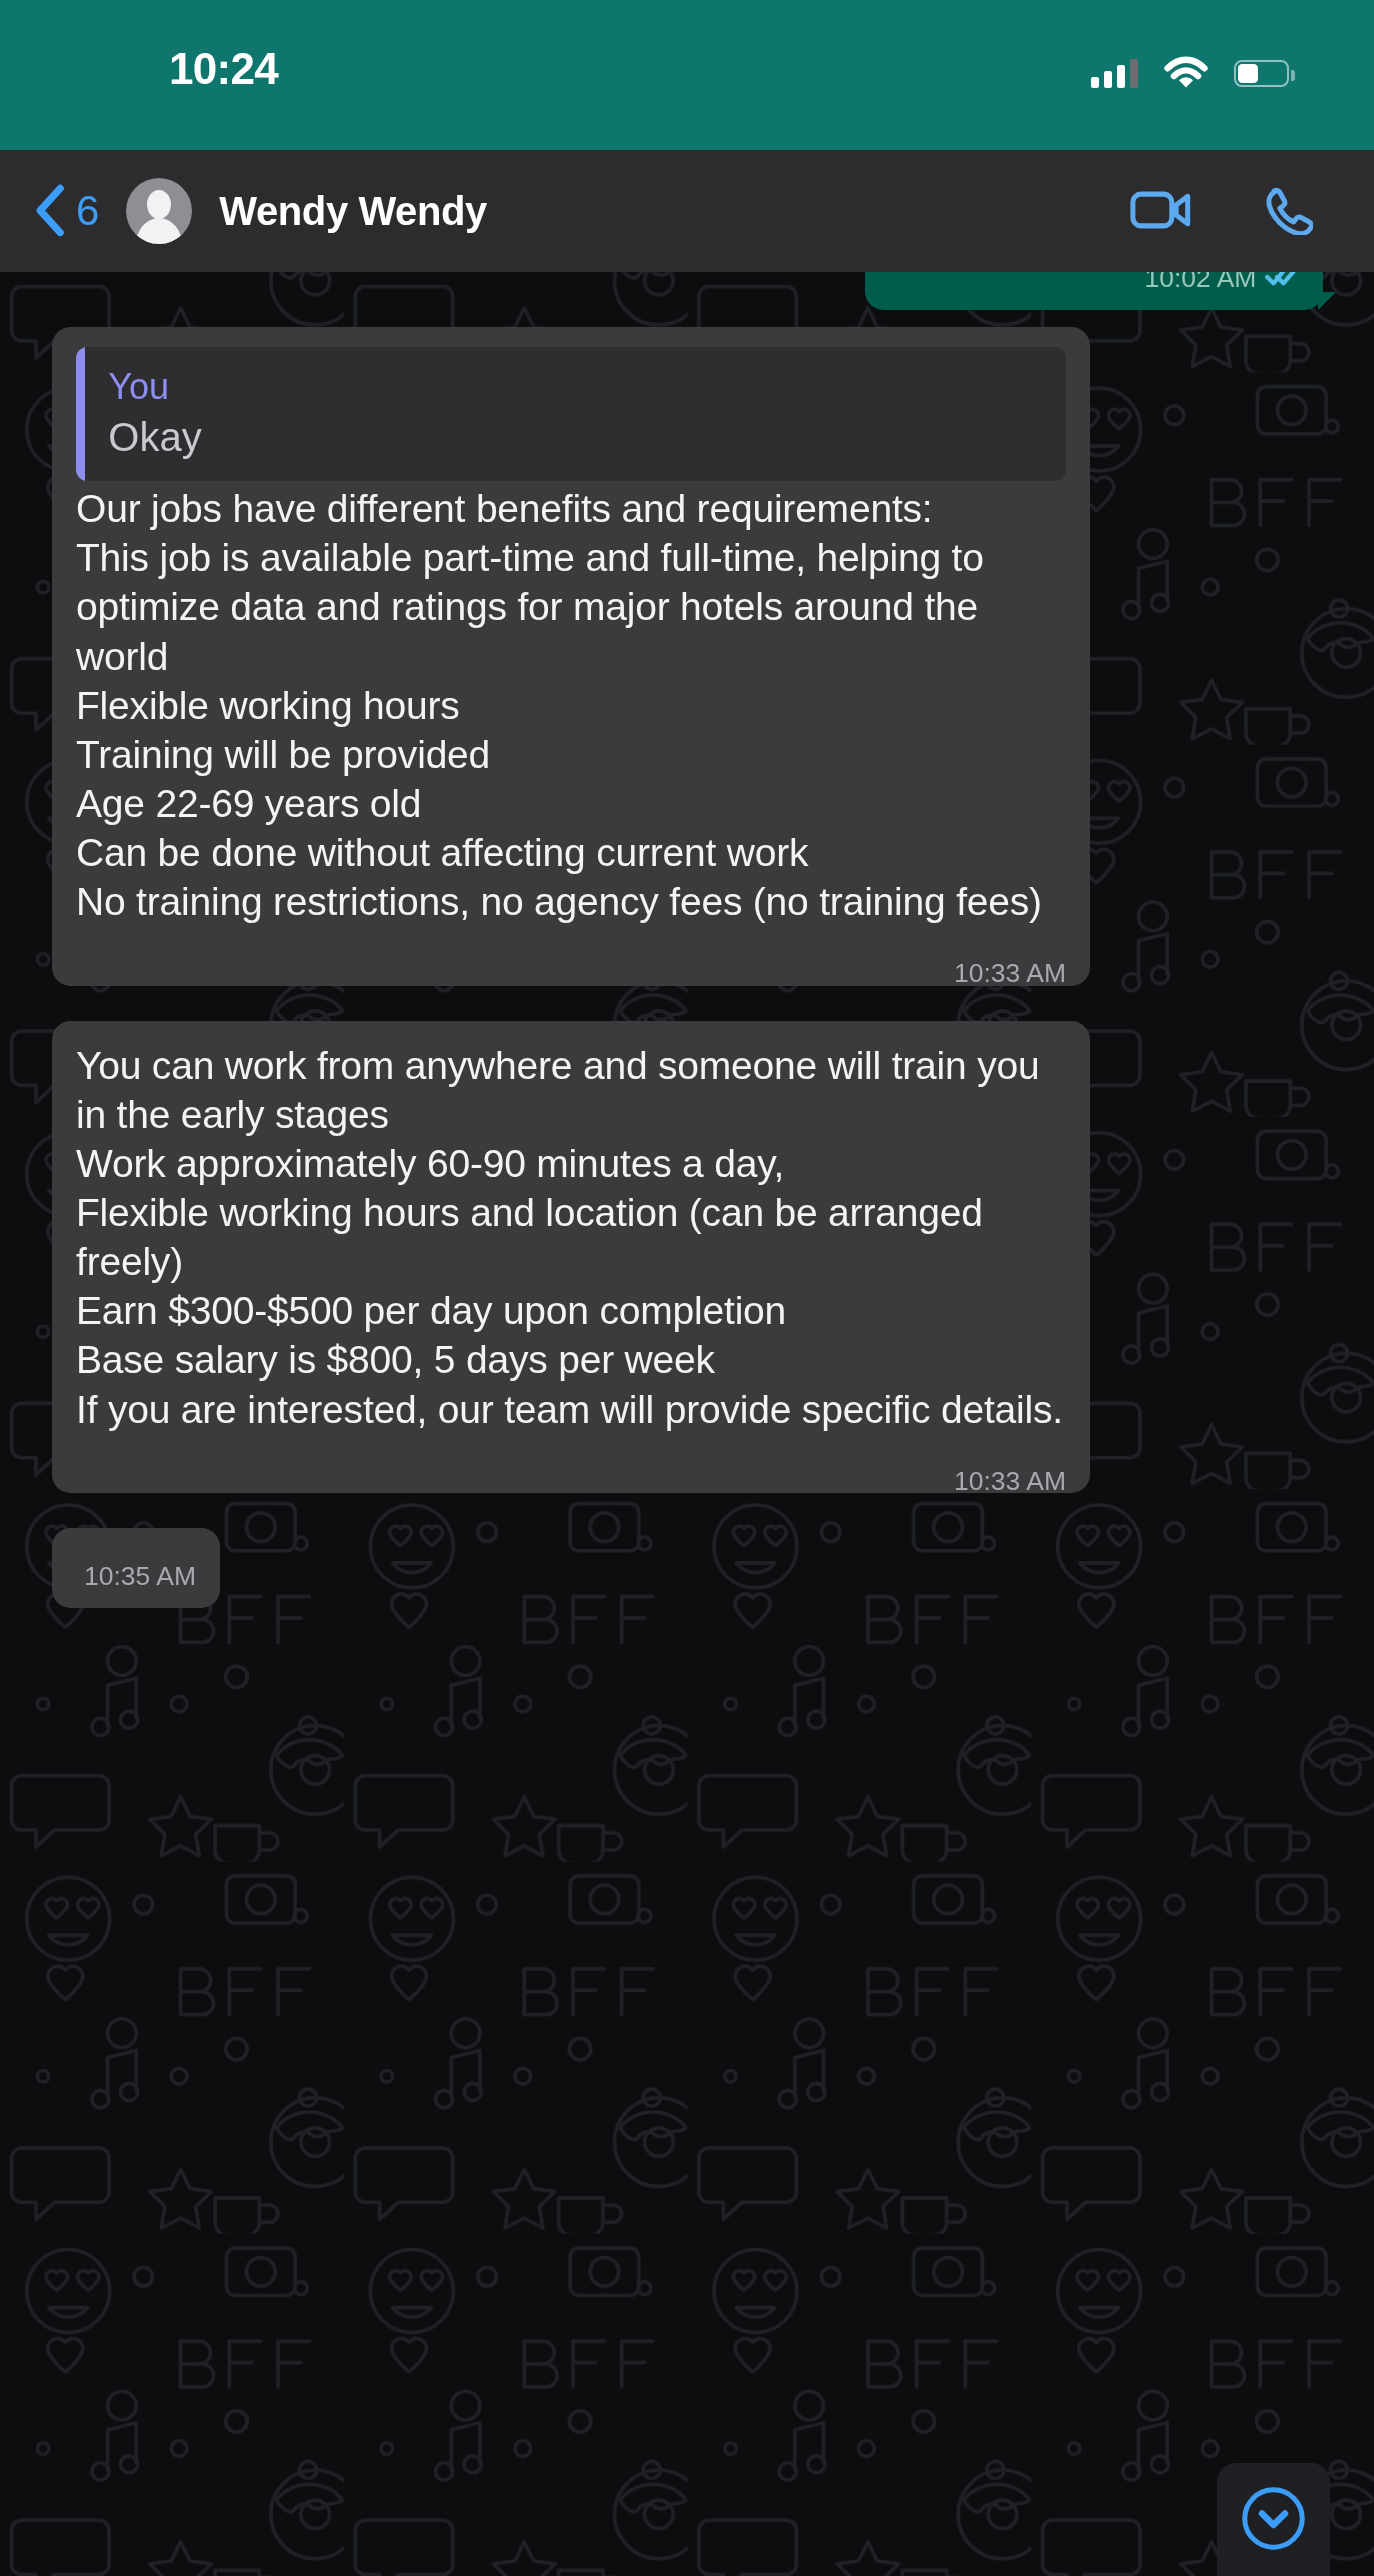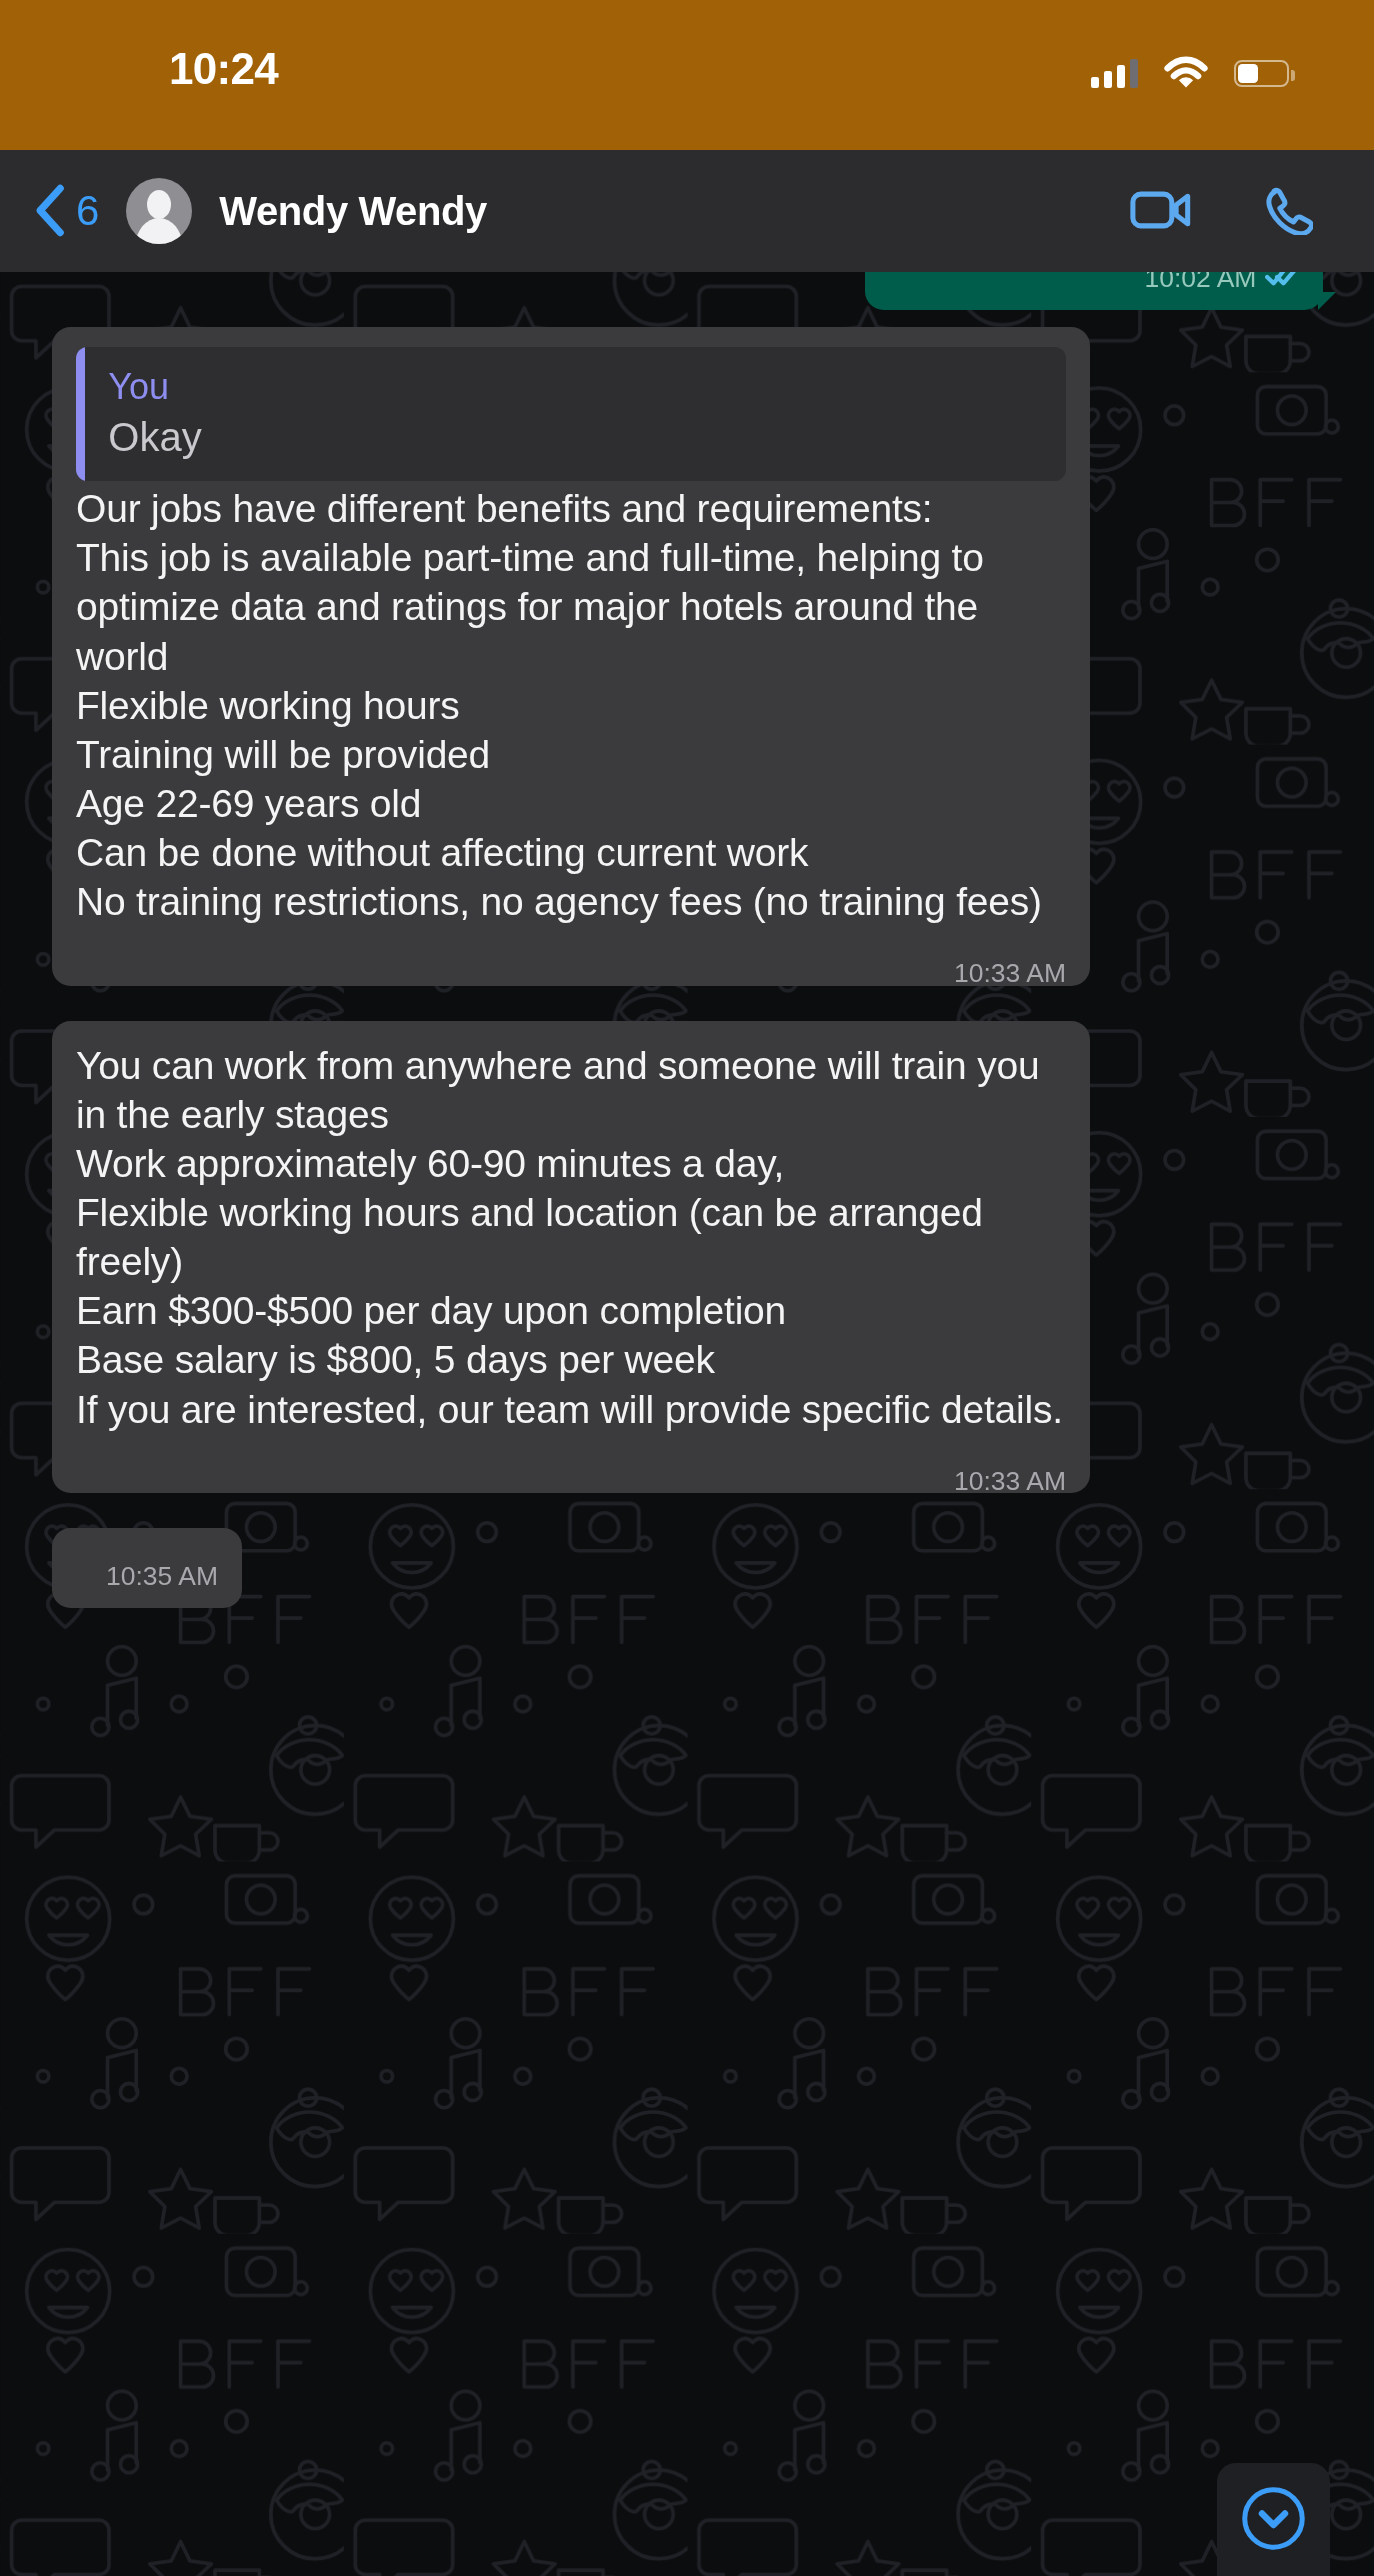--- a/index.html
+++ b/index.html
@@ -18,21 +18,21 @@
     overflow:hidden;
   }
   .doodle-layer {
     position:absolute; inset:0;
     opacity:1;
   }
 
   
   .status-bar {
     position:absolute; top:0; left:0; width:1375px; height:194px;
-    background:#a16207;
+    background:#0f766e;
     z-index:30;
   }
   .status-time {
     position:absolute; left:169px; top:44px;
     font-size:44px; font-weight:700; color:#FFFFFF;
     letter-spacing:-0.7px;
   }
   .status-right {
     position:absolute; right:86px; top:56px;
     display:flex; align-items:center; gap:26px;
@@ -321,21 +321,21 @@
 Base salary is $800, 5 days per week
 If you are interested, our team will provide specific details.</div>
       <span class="meta">
         <span>10:33 AM</span>
       </span>
     </div>
   </div>
 
   <div class="row in" style="margin-top:18.6px;">
     <div class="bubble in">
-      <span class="meta" style="float:none; display:inline-flex; margin-left:30px; top:0;">
+      <span class="meta" style="float:none; display:inline-flex; margin-left:8px; top:0;">
         <span>10:35 AM</span>
       </span>
     </div>
   </div>
 
 </div>
 
 <div class="scroll-fab">
   <span>
     <svg width="69" height="69" viewBox="0 0 96 96" aria-hidden="true">

